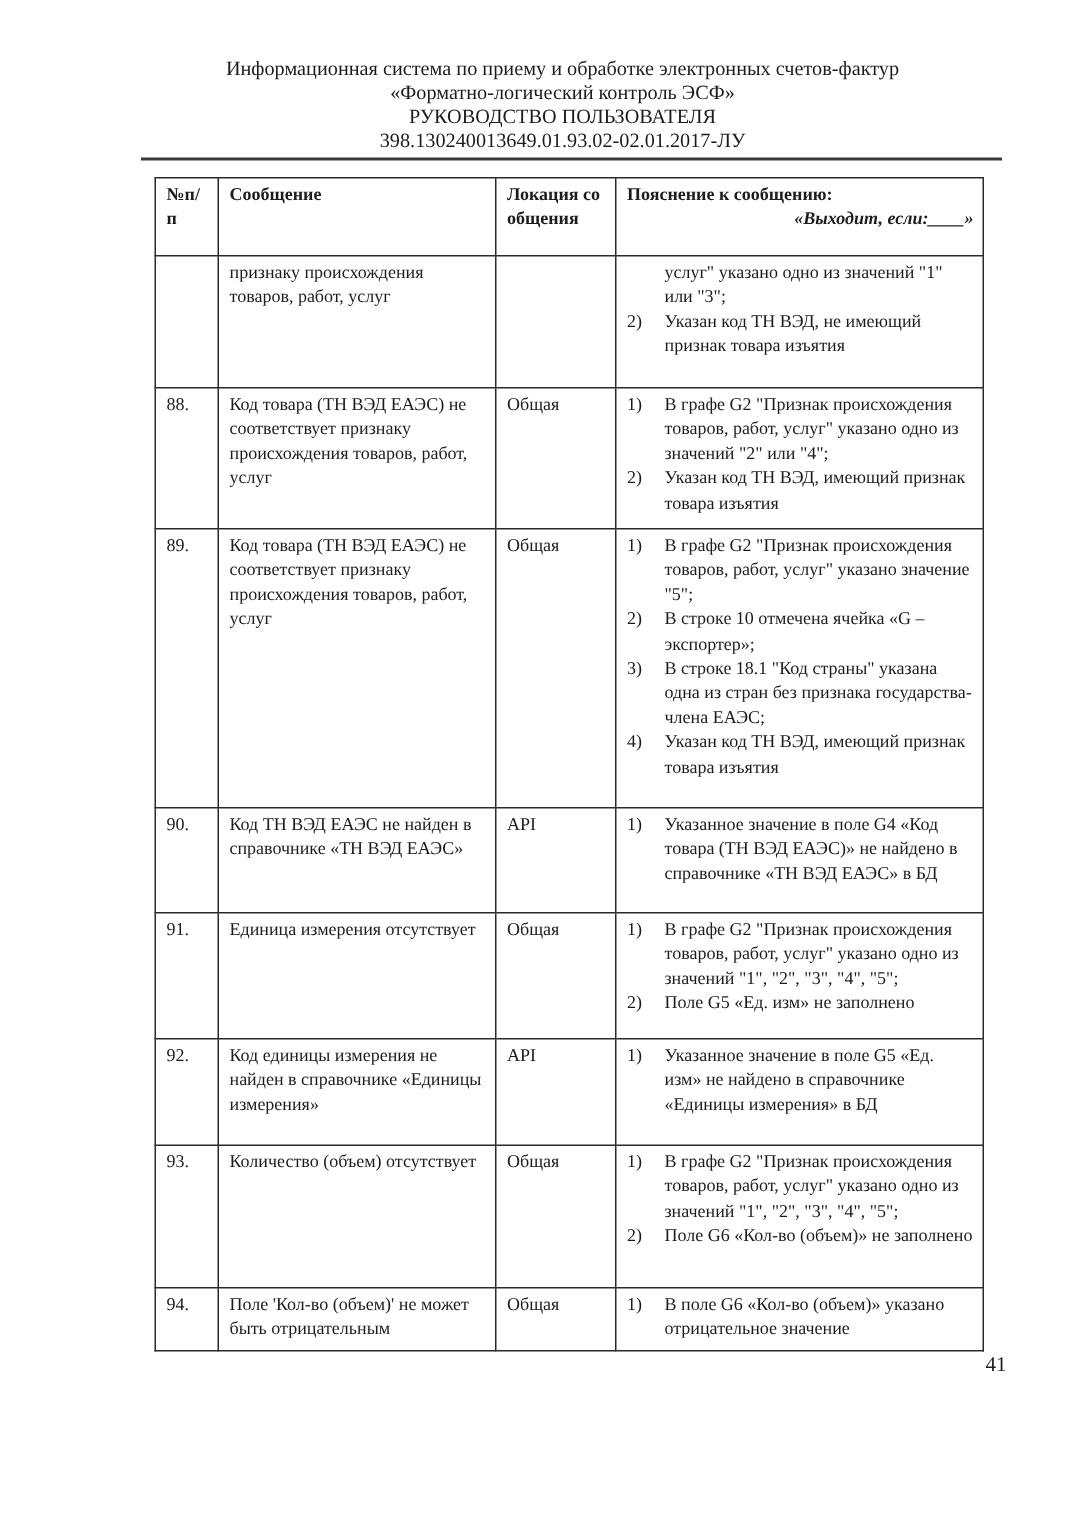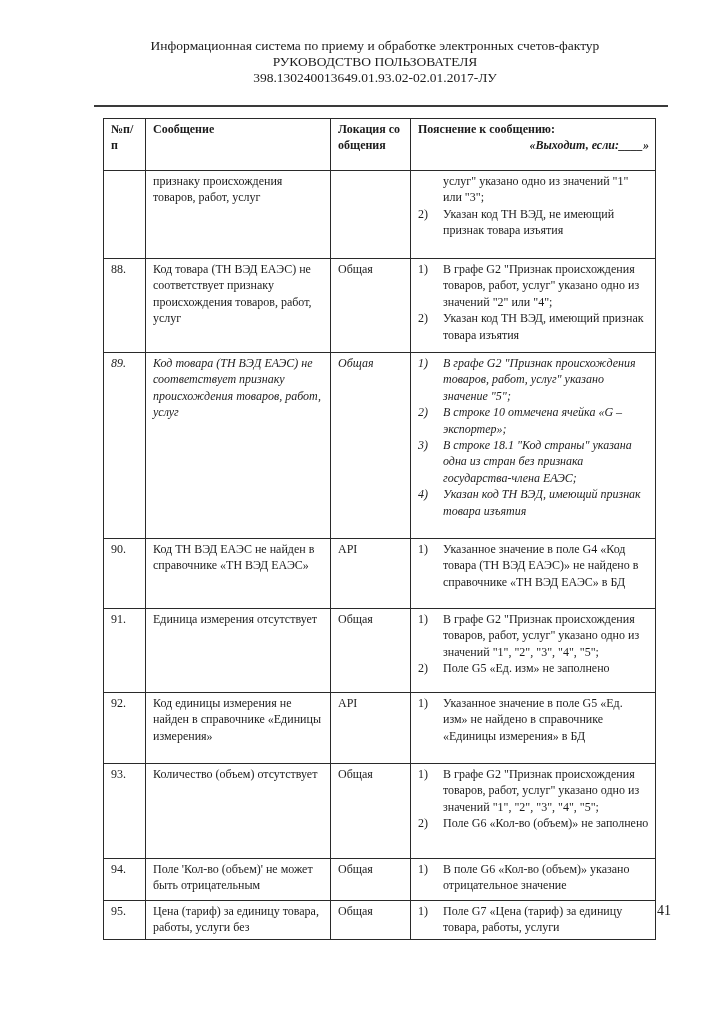--- a/index.html
+++ b/index.html
@@ -50,41 +50,42 @@
   table.main thead th { font-weight: bold; height: 52px; }
   th.break, td.break { word-break: break-all; }
   .exp-sub { font-style: italic; text-align: right; }
   .exp-item { display: flex; }
   .exp-marker { flex: 0 0 25px; width: 25px; }
   .exp-text { flex: 1 1 auto; }
   td.cell-num { padding-left: 6px; }
   td.cell-expl { padding-left: 9px; padding-right: 5px; }
   tbody tr:nth-child(1) { height: 88px; }
   tbody tr:nth-child(2) { height: 94px; margin-top: 35px; }
-  tbody tr:nth-child(3) { height: 186px; font-style: italic; }
+  tbody tr:nth-child(3) { height: 186px; }
   tbody tr:nth-child(4) { height: 70px; }
   tbody tr:nth-child(5) { height: 84px; }
   tbody tr:nth-child(6) { height: 71px; }
   tbody tr:nth-child(7) { height: 95px; }
   tbody tr:nth-child(8) { height: 42px; }
   tbody tr:nth-child(9) { height: 30px; }
   .page-number {
     position: absolute;
     top: 903px;
     left: 657px;
     font-size: 14px;
   }
 </style>
 </head>
 <body>
 
 <div class="page">
 
   <div class="doc-header">
     <div>Информационная система по приему и обработке электронных счетов-фактур</div>
+    <div>«Форматно-логический контроль ЭСФ»</div>
     <div>РУКОВОДСТВО ПОЛЬЗОВАТЕЛЯ</div>
     <div>398.130240013649.01.93.02-02.01.2017-ЛУ</div>
   </div>
 
   <div class="header-rule"></div>
 
   <table class="main">
     <colgroup>
       <col style="width:42px">
       <col style="width:185px">
@@ -220,29 +221,18 @@
       <td class="cell-msg">Поле 'Кол-во (объем)' не может быть отрицательным</td>
       <td class="cell-loc">Общая</td>
       <td class="cell-expl">
             <div class="exp-item">
               <span class="exp-marker">1)</span>
               <span class="exp-text">В поле G6 «Кол-во (объем)» указано отрицательное значение</span>
             </div>
           </td>
     </tr>
 
-    <tr>
-      <td class="cell-num">95.</td>
-      <td class="cell-msg">Цена (тариф) за единицу товара, работы, услуги без</td>
-      <td class="cell-loc">Общая</td>
-      <td class="cell-expl">
-            <div class="exp-item">
-              <span class="exp-marker">1)</span>
-              <span class="exp-text">Поле G7 «Цена (тариф) за единицу товара, работы, услуги</span>
-            </div>
-          </td>
-    </tr>
   </tbody>
   </table>
 
   <div class="page-number">41</div>
 
 </div>
 
 </body></html>

